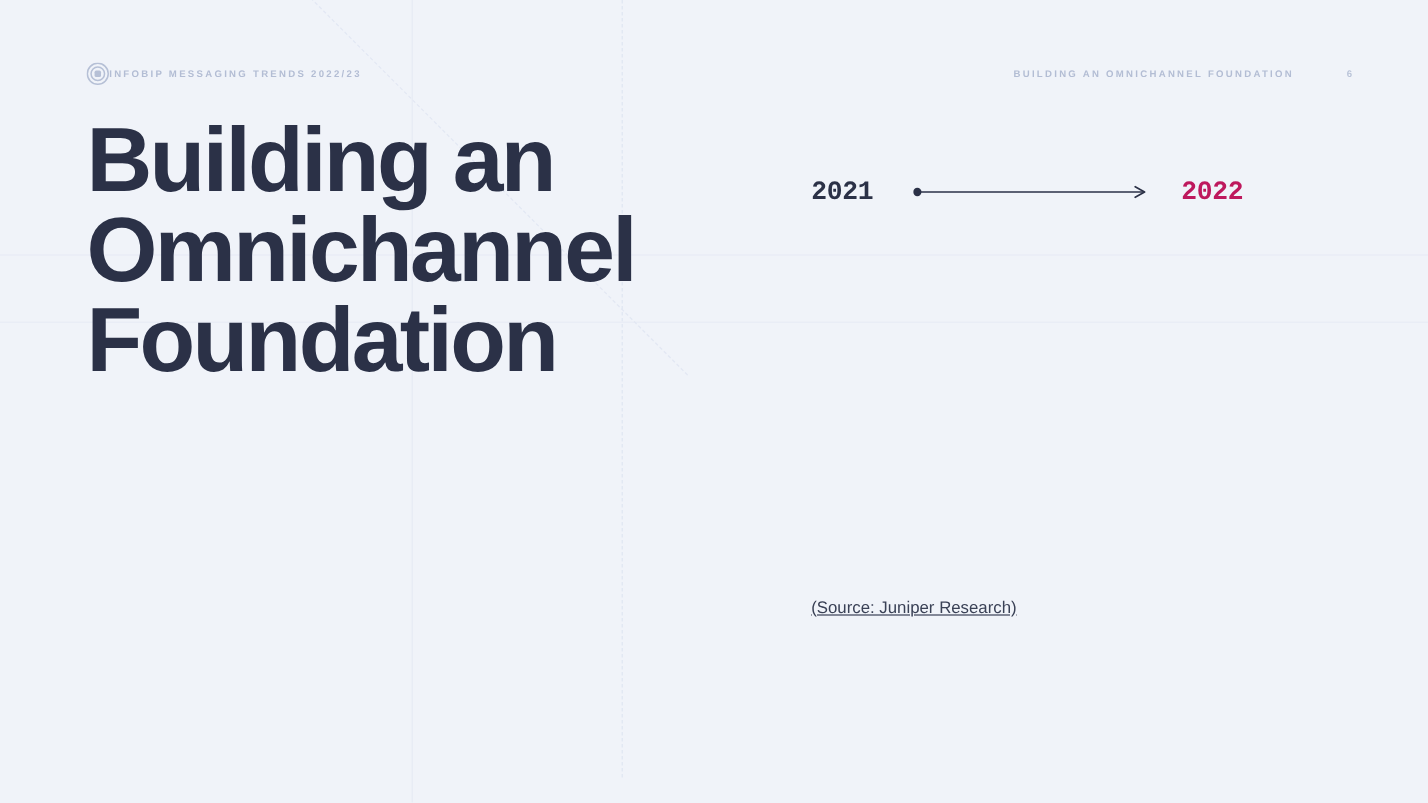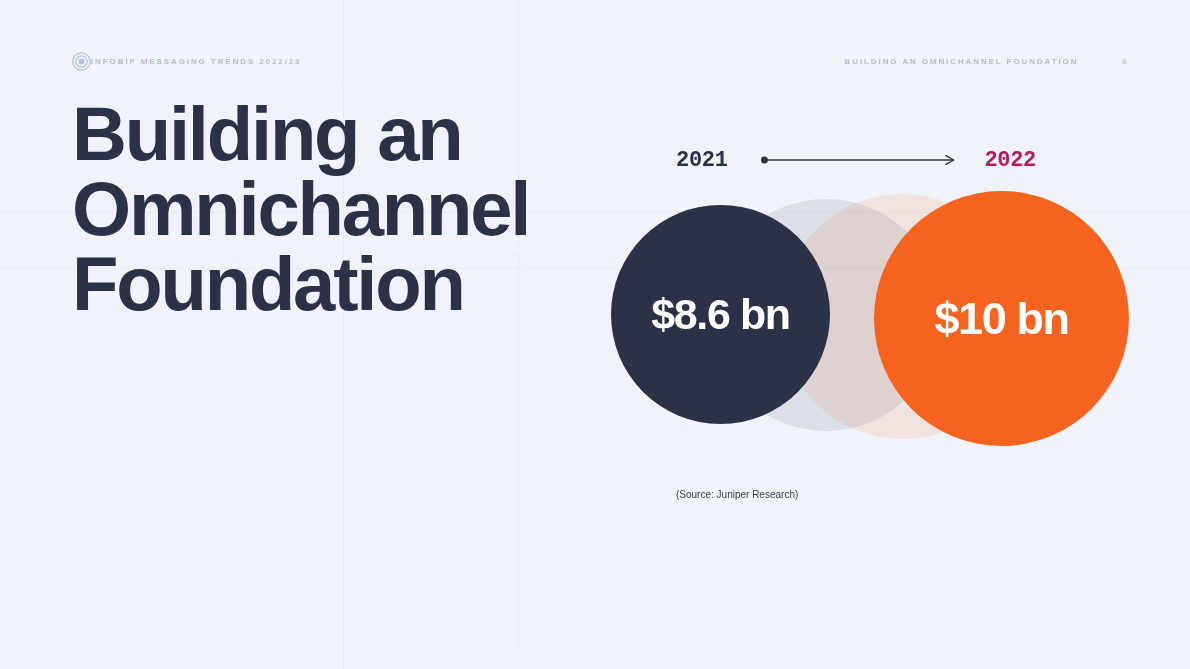--- a/index.html
+++ b/index.html
@@ -241,24 +241,25 @@
 
   .caption-text {
     font-size: 9.4px;
     line-height: 15.5px;
     color: #3a4156;
     letter-spacing: 0.05px;
   }
 
   .caption-source {
     display: inline-block;
-    margin-top: 15px;
-    font-size: 10px;
+    margin-top: 27px;
+    font-size: 14px;
     line-height: 15px;
     color: #3a4156;
+    text-decoration: underline;
     cursor: pointer;
   }
 </style>
 </head>
 <body>
 
 <div class="slide">
 
   <div class="guides">
     <div class="v-line v-solid"></div>
@@ -296,30 +297,18 @@
       <svg class="arrow-svg" viewBox="0 0 200 12" preserveAspectRatio="none">
         <circle cx="3.5" cy="6" r="3.5" fill="#2b3147"></circle>
         <line x1="3.5" y1="6" x2="195" y2="6" stroke="#2b3147" stroke-width="1.4"></line>
         <polyline points="188,1.6 196,6 188,10.4" fill="none" stroke="#2b3147" stroke-width="1.4" stroke-linecap="round" stroke-linejoin="round"></polyline>
       </svg>
     </span>
 
     <span class="year year-to">2022</span>
   </div>
 
-  <div class="bubbles">
-    <div class="bubble bubble-ghost-a"></div>
-    <div class="bubble bubble-ghost-b"></div>
-
-    <div class="bubble bubble-from">
-      <span class="bubble-label">$8.6 bn</span>
-    </div>
-
-    <div class="bubble bubble-to">
-      <span class="bubble-label">$10 bn</span>
-    </div>
-  </div>
 
   <div class="caption">
     <a class="caption-source">(Source: Juniper Research)</a>
   </div>
 
 </div>
 
 </body></html>

